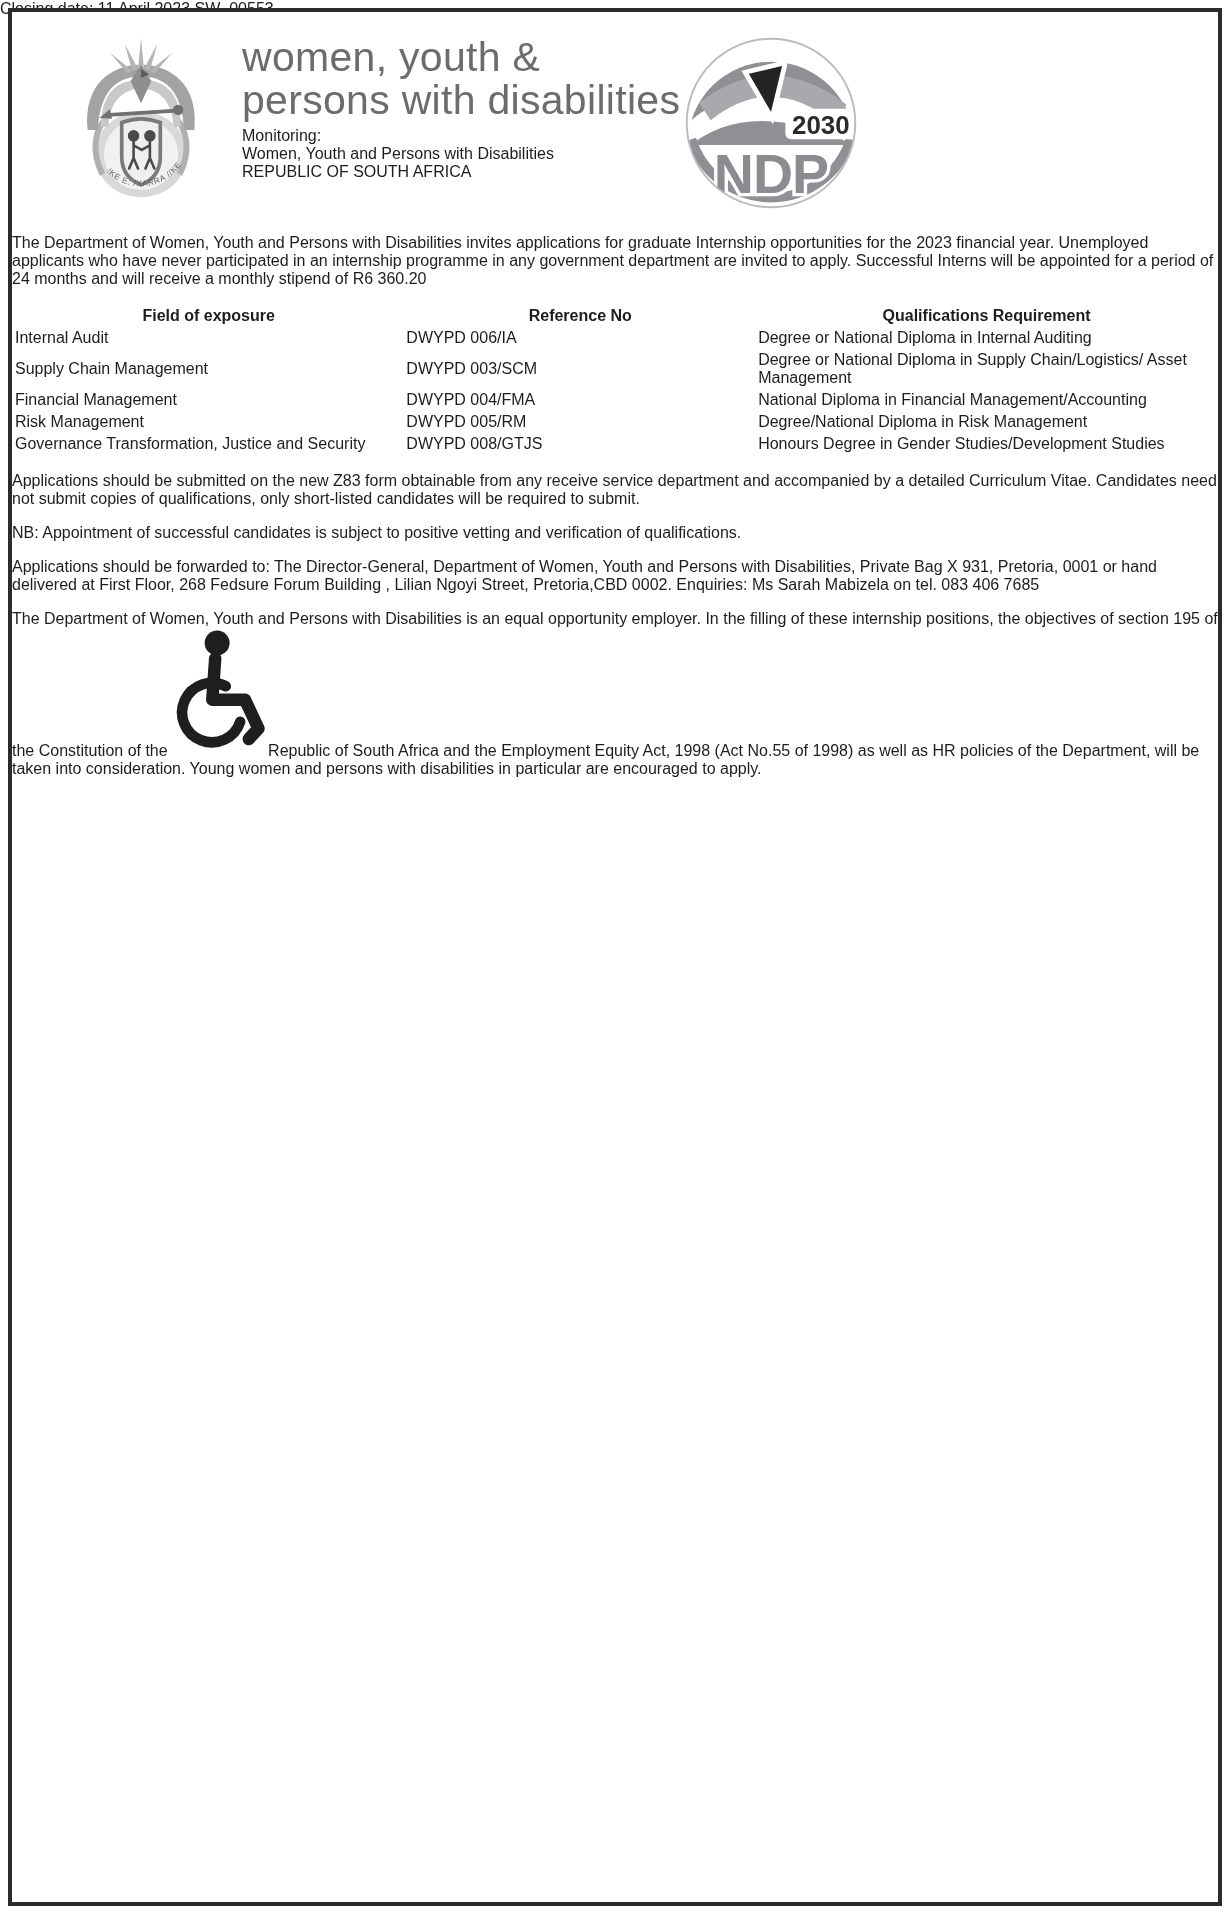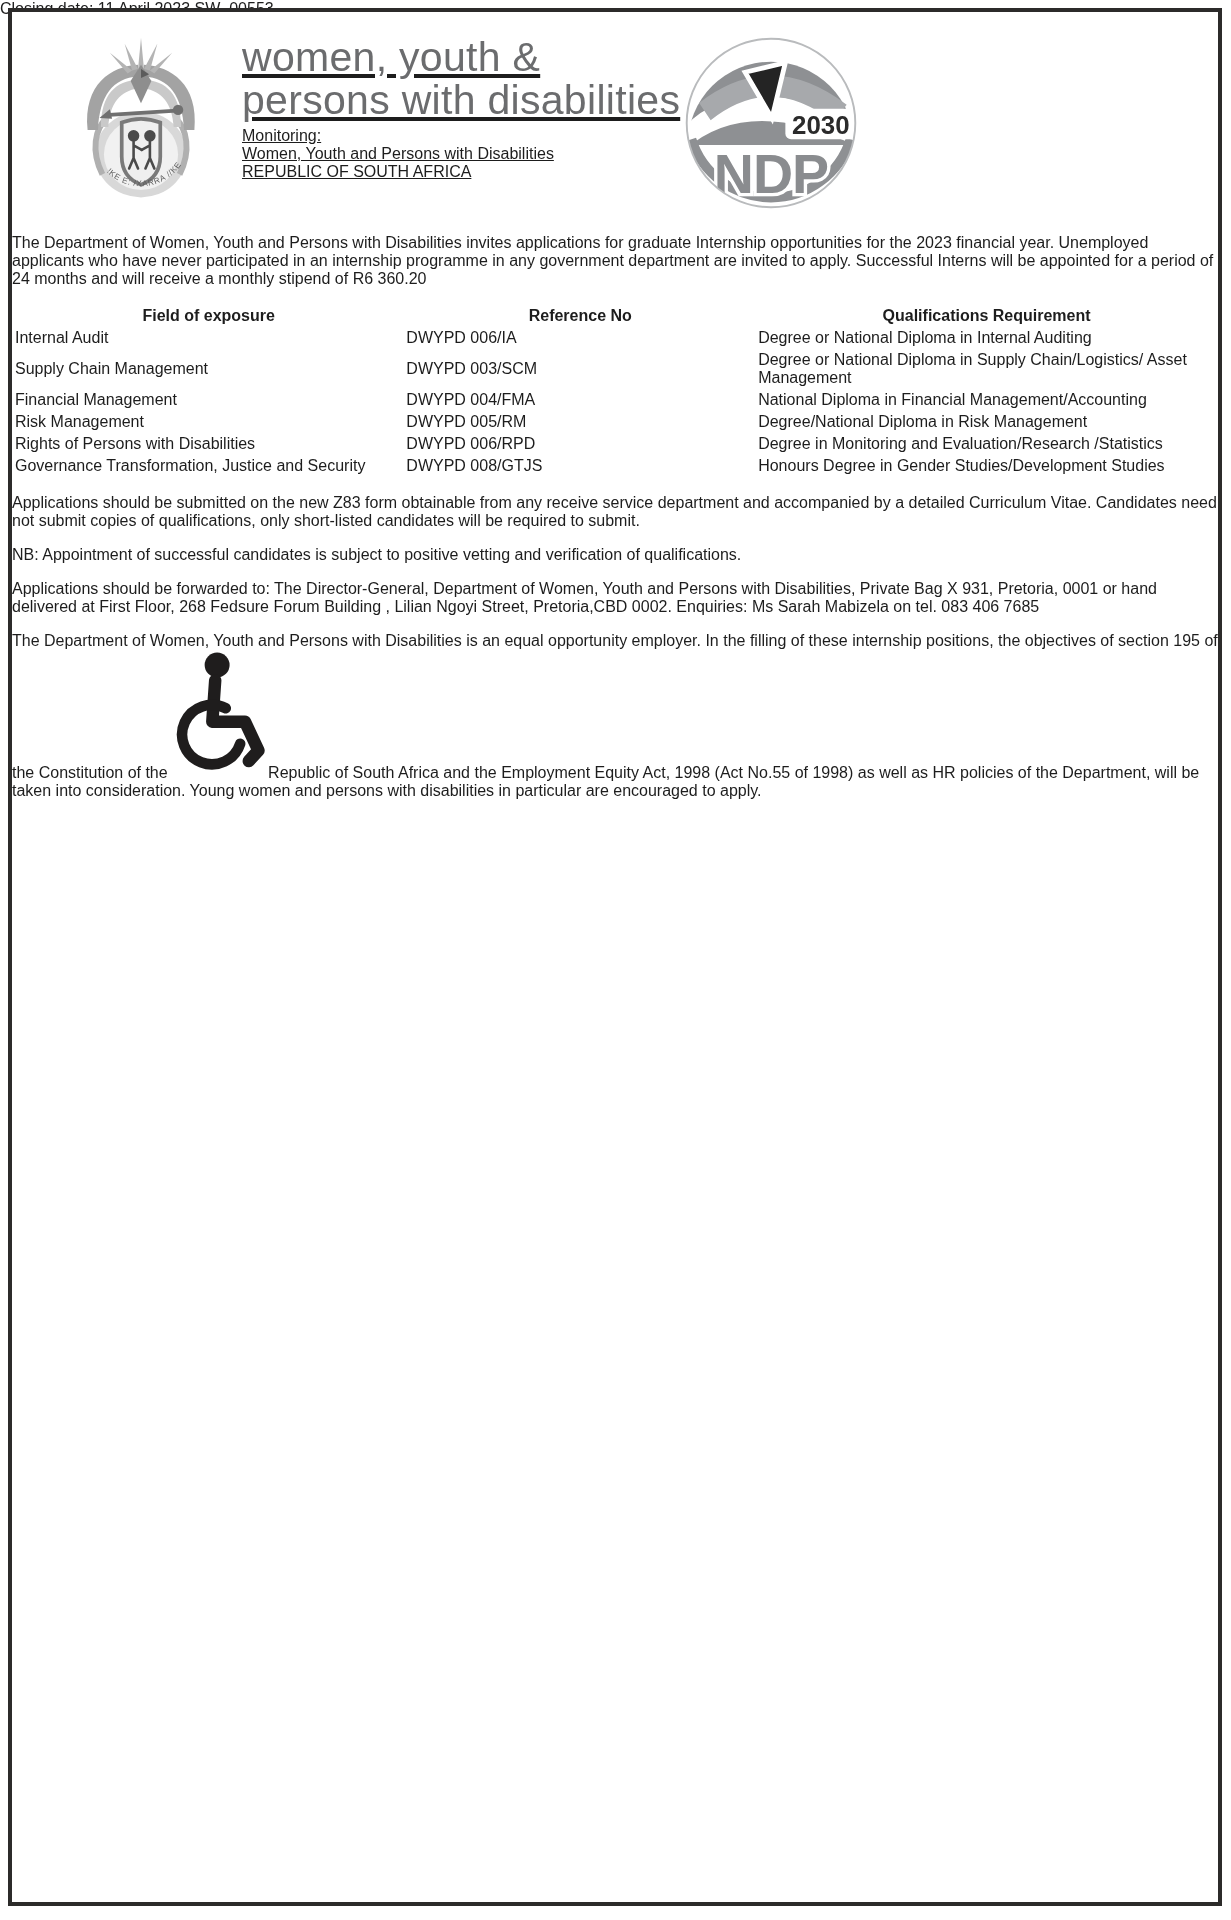--- a/index.html
+++ b/index.html
@@ -7,21 +7,21 @@
     position:relative;width:1231px;height:1920px;background:#fff;overflow:hidden;
     font-family:"Liberation Sans",sans-serif;color:#1d1d1d;
   }
   .frame{
     position:absolute;top:8px;left:8px;right:9px;bottom:14px;
     border:4px solid #2c2b2a;background:#fff;
   }
   
   .masthead{display:flex;align-items:flex-start;padding:20px 40px 0 54px;}
   .coat{flex:0 0 auto;}
-  .brand{margin-left:26px;padding-top:4px;text-decoration:underline;}
+  .brand{margin-left:26px;padding-top:4px;}
   .brand-line{font-size:41px;color:#6b6c6e;line-height:1.06;letter-spacing:.3px;}
   .brand-rule{height:4px;background:#54555"7;background:#545557;width:410px;margin:12px 0 11px;}
   .dept-label,.dept-name{font-size:23px;color:#565759;line-height:1.25;}
   .country{font-size:23px;font-weight:bold;color:#4b4c4e;line-height:1.25;margin-top:1px;}
   .ndp-wrap{margin-left:auto;padding-top:6px;}
   /* ---------- title banner ---------- */
   .title-banner{background:#2d2b2a;margin:36px 2px 0 2px;padding:16px 0 20px;text-align:center;}
   .title-line{display:block;color:#ffffff;font-weight:bold;font-size:47px;line-height:1.38;
     letter-spacing:0;transform:scaleX(.9);}
   /* ---------- paragraphs ---------- */
@@ -154,25 +154,20 @@
         <td>DWYPD 004/FMA</td>
         <td>National Diploma in  Financial Management/Accounting</td>
       </tr>
 
       <tr>
         <td>Risk Management</td>
         <td>DWYPD 005/RM</td>
         <td>Degree/National Diploma in Risk Management</td>
       </tr>
 
-      <tr>
-        <td>Rights of Persons with Disabilities</td>
-        <td>DWYPD 006/RPD</td>
-        <td>Degree in Monitoring and Evaluation/Research /Statistics</td>
-      </tr>
 
 
       <tr>
         <td>Governance Transformation, Justice and Security</td>
         <td>DWYPD 008/GTJS</td>
         <td>Honours Degree in Gender Studies/Development Studies</td>
       </tr>
     </tbody>
     </table>
 

